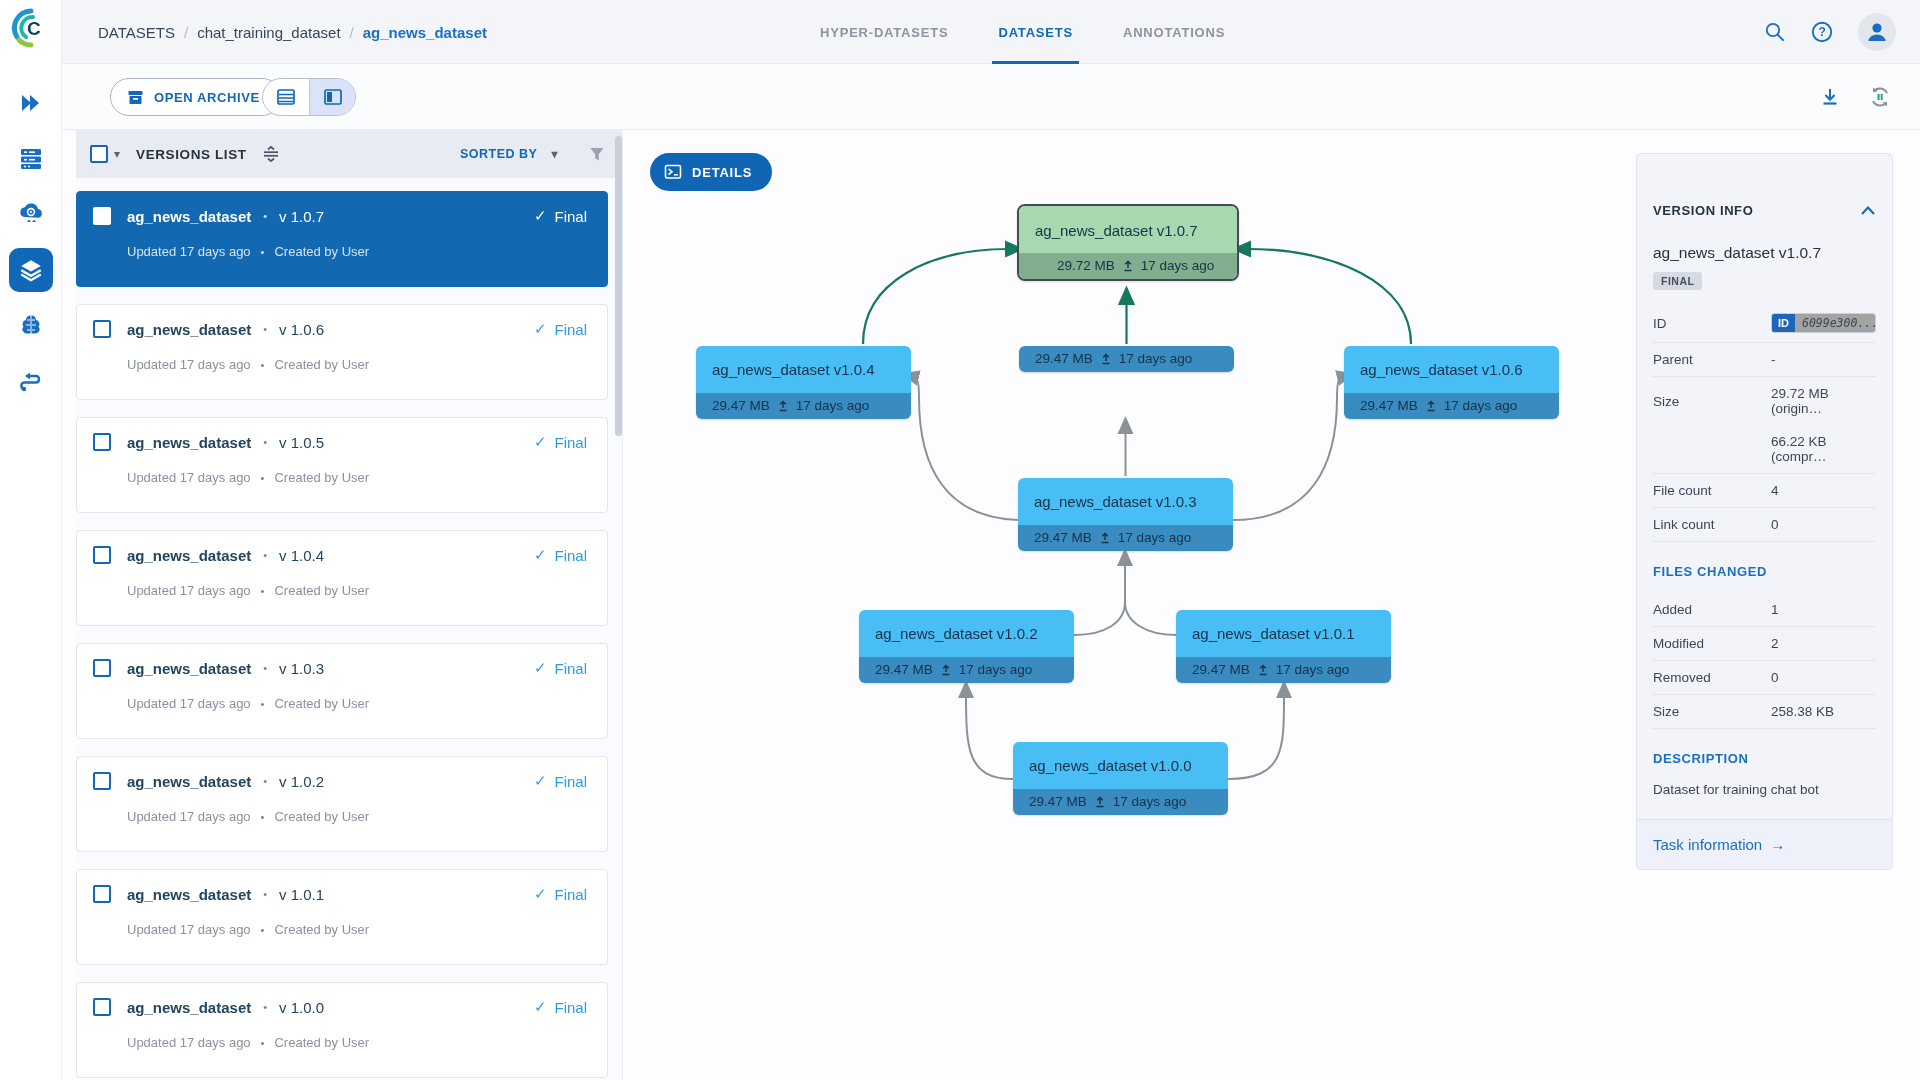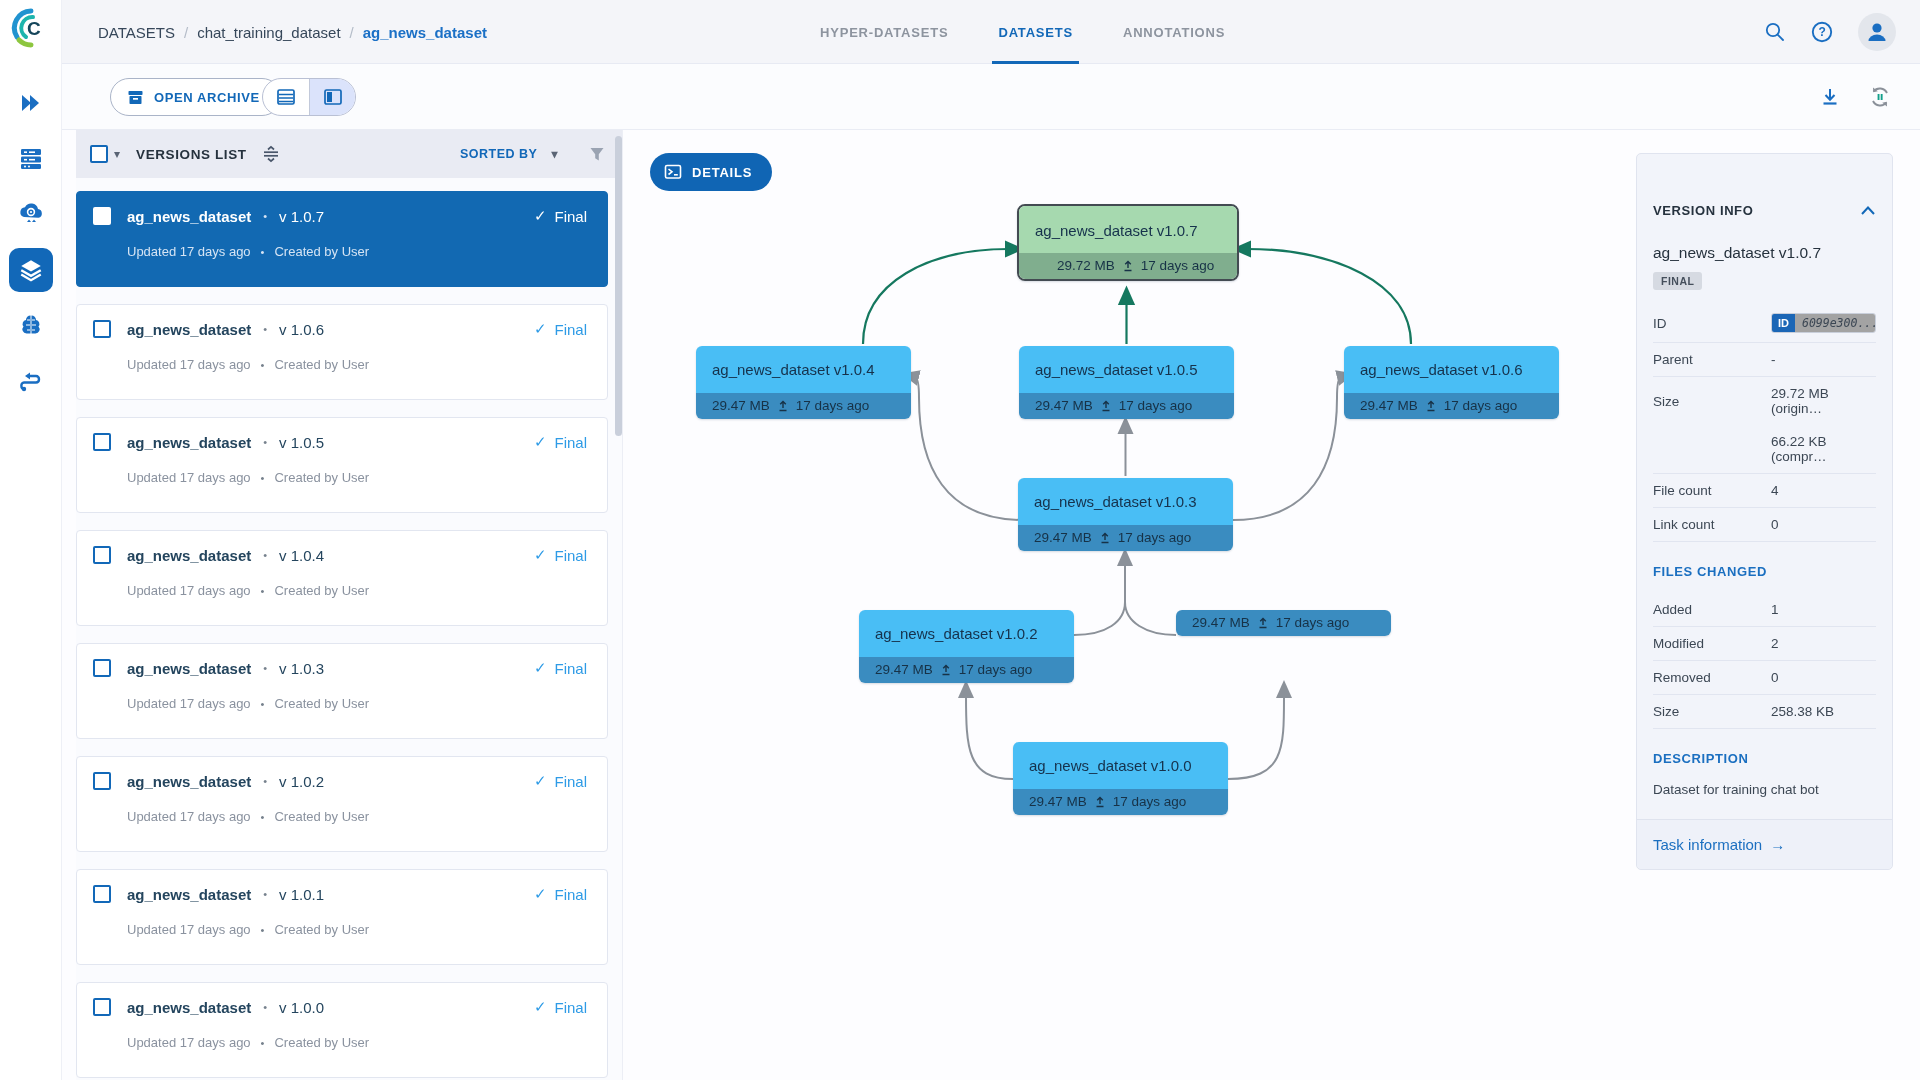--- a/index.html
+++ b/index.html
@@ -454,21 +454,20 @@
       <div class="node-meta">
         <span>29.47 MB</span>
         <svg width="12" height="12" viewBox="0 0 12 12">
             <path d="M6 8 V2 M3.2 4.2 L6 1.4 L8.8 4.2" fill="none" stroke="#173247" stroke-width="1.4"></path>
             <line x1="2.5" y1="10.5" x2="9.5" y2="10.5" stroke="#173247" stroke-width="1.4"></line>
           </svg>
         <span>17 days ago</span>
       </div>
     </div>
     <div class="node" style="left:396px; top:216px;">
-      <div class="node-title">ag_news_dataset v1.0.5</div>
       <div class="node-meta">
         <span>29.47 MB</span>
         <svg width="12" height="12" viewBox="0 0 12 12">
             <path d="M6 8 V2 M3.2 4.2 L6 1.4 L8.8 4.2" fill="none" stroke="#173247" stroke-width="1.4"></path>
             <line x1="2.5" y1="10.5" x2="9.5" y2="10.5" stroke="#173247" stroke-width="1.4"></line>
           </svg>
         <span>17 days ago</span>
       </div>
     </div>
     <div class="node" style="left:721px; top:216px;">
@@ -498,20 +497,21 @@
       <div class="node-meta">
         <span>29.47 MB</span>
         <svg width="12" height="12" viewBox="0 0 12 12">
             <path d="M6 8 V2 M3.2 4.2 L6 1.4 L8.8 4.2" fill="none" stroke="#173247" stroke-width="1.4"></path>
             <line x1="2.5" y1="10.5" x2="9.5" y2="10.5" stroke="#173247" stroke-width="1.4"></line>
           </svg>
         <span>17 days ago</span>
       </div>
     </div>
     <div class="node" style="left:553px; top:480px;">
+      <div class="node-title">ag_news_dataset v1.0.1</div>
       <div class="node-meta">
         <span>29.47 MB</span>
         <svg width="12" height="12" viewBox="0 0 12 12">
             <path d="M6 8 V2 M3.2 4.2 L6 1.4 L8.8 4.2" fill="none" stroke="#173247" stroke-width="1.4"></path>
             <line x1="2.5" y1="10.5" x2="9.5" y2="10.5" stroke="#173247" stroke-width="1.4"></line>
           </svg>
         <span>17 days ago</span>
       </div>
     </div>
     <div class="node" style="left:390px; top:612px;">

